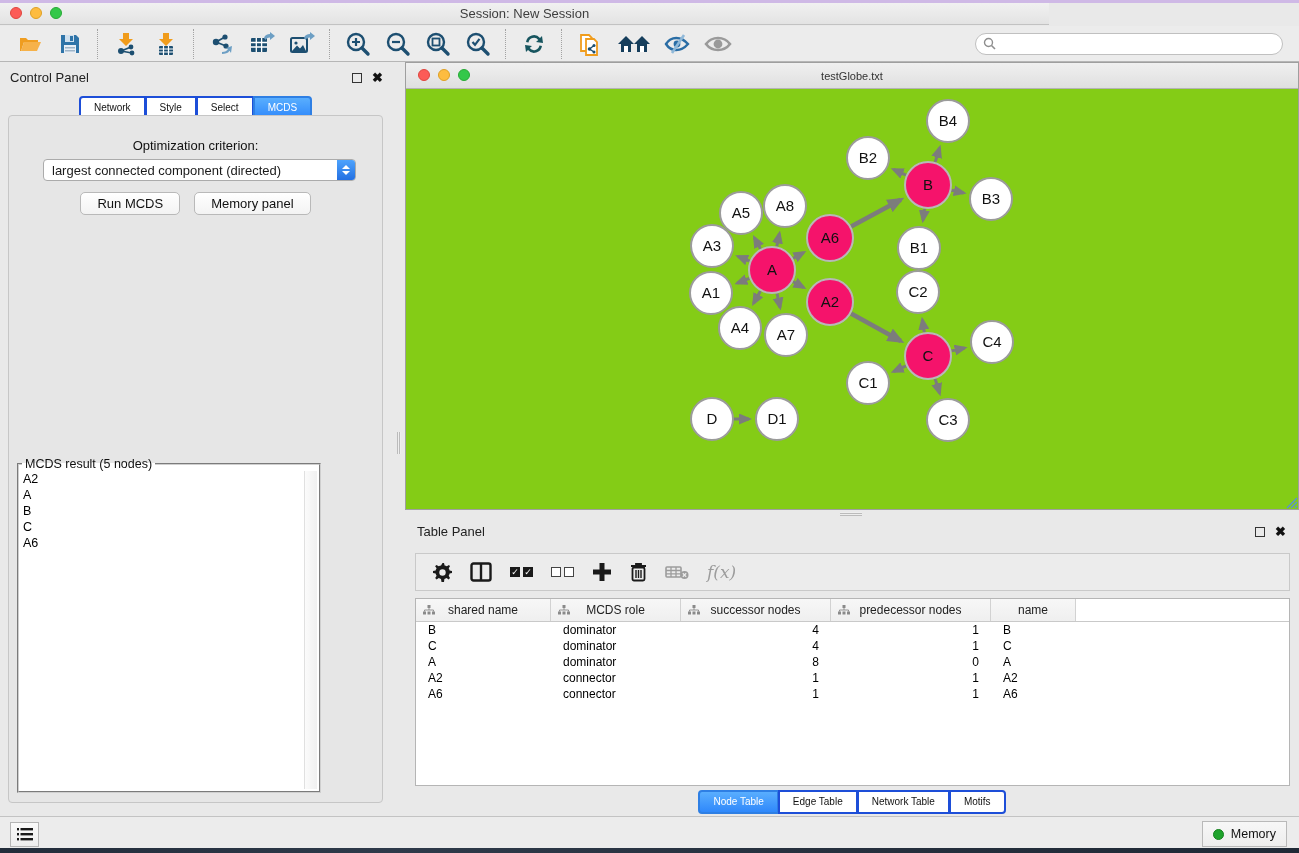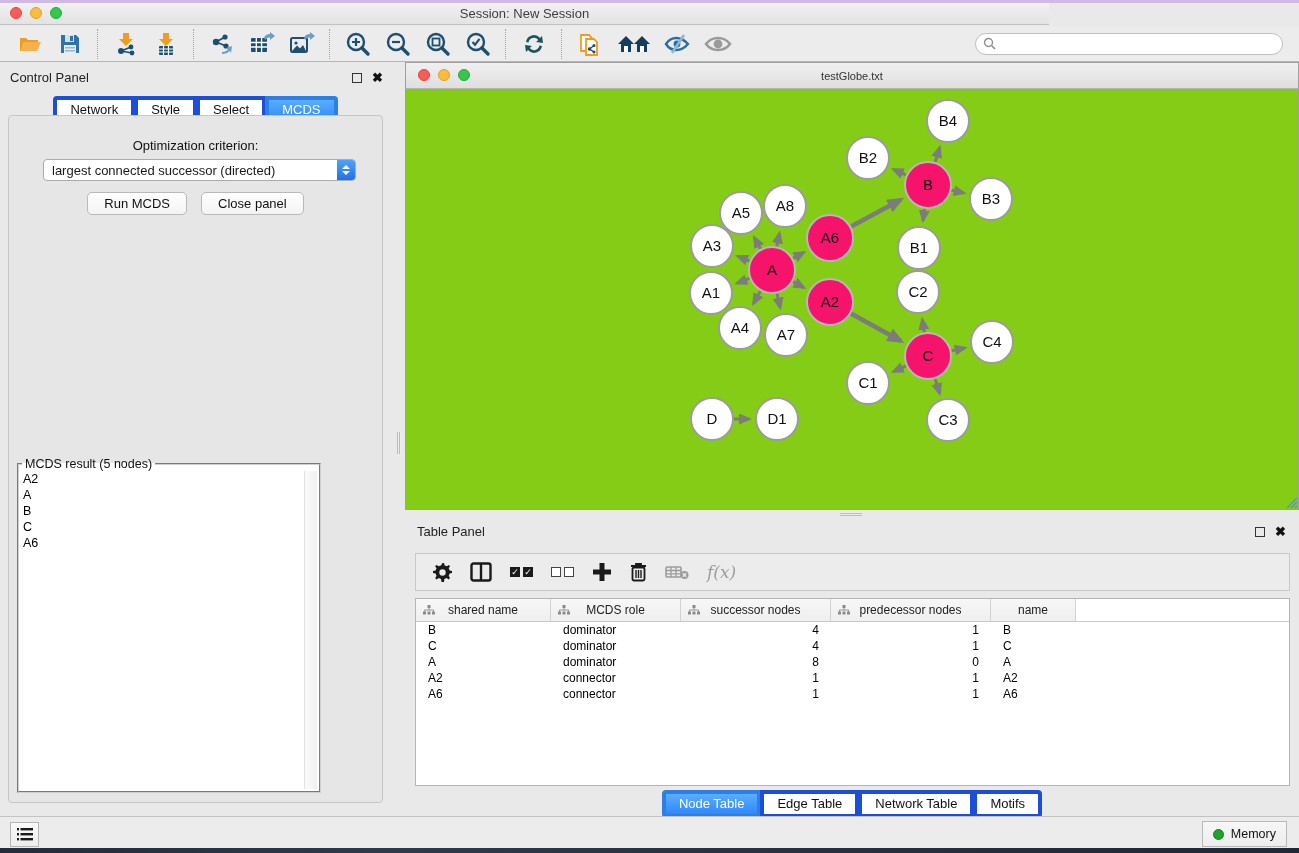--- a/index.html
+++ b/index.html
@@ -25,22 +25,22 @@
   .search{margin-left:auto;margin-right:6px;width:292px;height:20px;background:#fff;border:1px solid #c0c0c0;
           border-radius:11px;display:flex;align-items:center;padding:0 7px;}
   .search input{border:none;outline:none;flex:1;font-size:12px;background:transparent;font-family:inherit;}
 
   
   .cp-header{position:absolute;left:10px;top:70px;font-size:13px;color:#222;}
   .panel-btns{position:absolute;display:flex;gap:10px;align-items:center;}
   .float-box{width:10px;height:10px;border:1.5px solid #333;box-sizing:border-box;}
   .close-x{font-size:13px;font-weight:bold;color:#111;line-height:10px;}
   .cp-tabs{position:absolute;left:0;top:96px;width:391px;display:flex;justify-content:center;}
-  .seg{height:20px;line-height:20px;padding:0 13px;background:#fff;border:4px solid #1d4ed8;margin-left:-1px;
-       font-size:13px;color:#111;cursor:default;}
+  .seg{height:20px;line-height:20px;padding:0 13px;background:#fff;border:2px solid #1d4ed8;margin-left:-1px;
+       font-size:10px;color:#111;cursor:default;}
   .seg:first-child{border-radius:4px 0 0 4px;margin-left:0;}
   .seg:last-child{border-radius:0 4px 4px 0;}
   .seg.active{background:linear-gradient(#59aefe,#2f88fb);border-color:#2e7fe4;color:#fff;}
   .cp-body{position:absolute;left:8px;top:115px;width:375px;height:688px;background:#e6e6e6;
            border:1px solid #c6c6c6;border-radius:4px;box-sizing:border-box;}
   .opt-label{position:absolute;left:0;top:22px;width:100%;text-align:center;font-size:13px;color:#111;}
   .opt-select{position:absolute;left:34px;top:43px;width:313px;height:22px;background:#fff;border:1px solid #ababab;
               border-radius:4px;display:flex;align-items:center;box-sizing:border-box;font-size:13px;}
   .opt-select .val{flex:1;padding-left:8px;white-space:nowrap;overflow:hidden;}
   .stepper{width:18px;height:20px;border-radius:0 3px 3px 0;background:linear-gradient(#4da3fd,#2470e2);
@@ -274,29 +274,29 @@
   </div>
   <div class="cp-tabs" id="cp-tabs">
       <span class="seg">Network</span>
       <span class="seg">Style</span>
       <span class="seg">Select</span>
       <span class="seg active">MCDS</span>
     </div>
   <div class="cp-body">
     <div class="opt-label">Optimization criterion:</div>
     <div class="opt-select">
-      <span class="val">largest connected successor (directed)</span>
+      <span class="val">largest connected component (directed)</span>
       <span class="stepper">
           <span class="chev up"></span>
           <span class="chev down"></span>
         </span>
     </div>
     <div class="cp-buttons">
       <span class="btn">Run MCDS</span>
-      <span class="btn">Close panel</span>
+      <span class="btn">Memory panel</span>
     </div>
     <fieldset class="result-box">
       <legend>MCDS result (5 nodes)</legend>
       <div class="result-list" id="result-list">
           <div class="result-item">A2</div>
           <div class="result-item">A</div>
           <div class="result-item">B</div>
           <div class="result-item">C</div>
           <div class="result-item">A6</div>
         </div>

